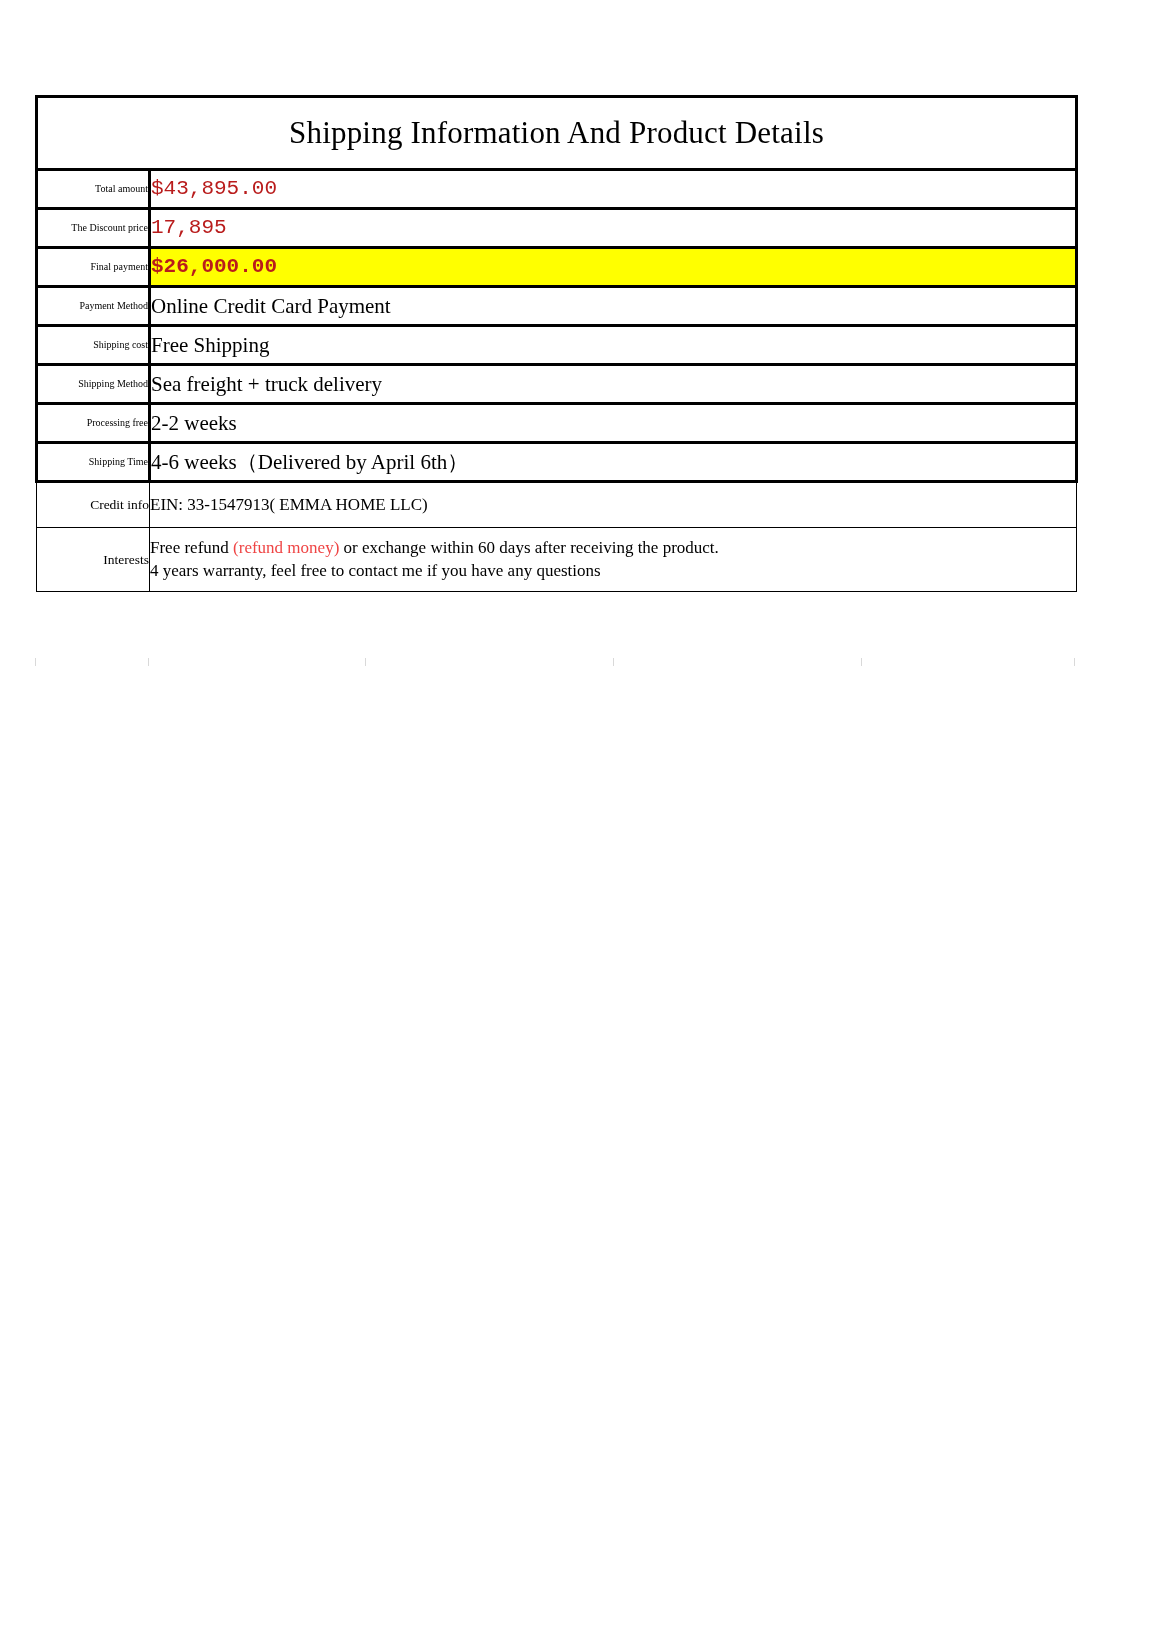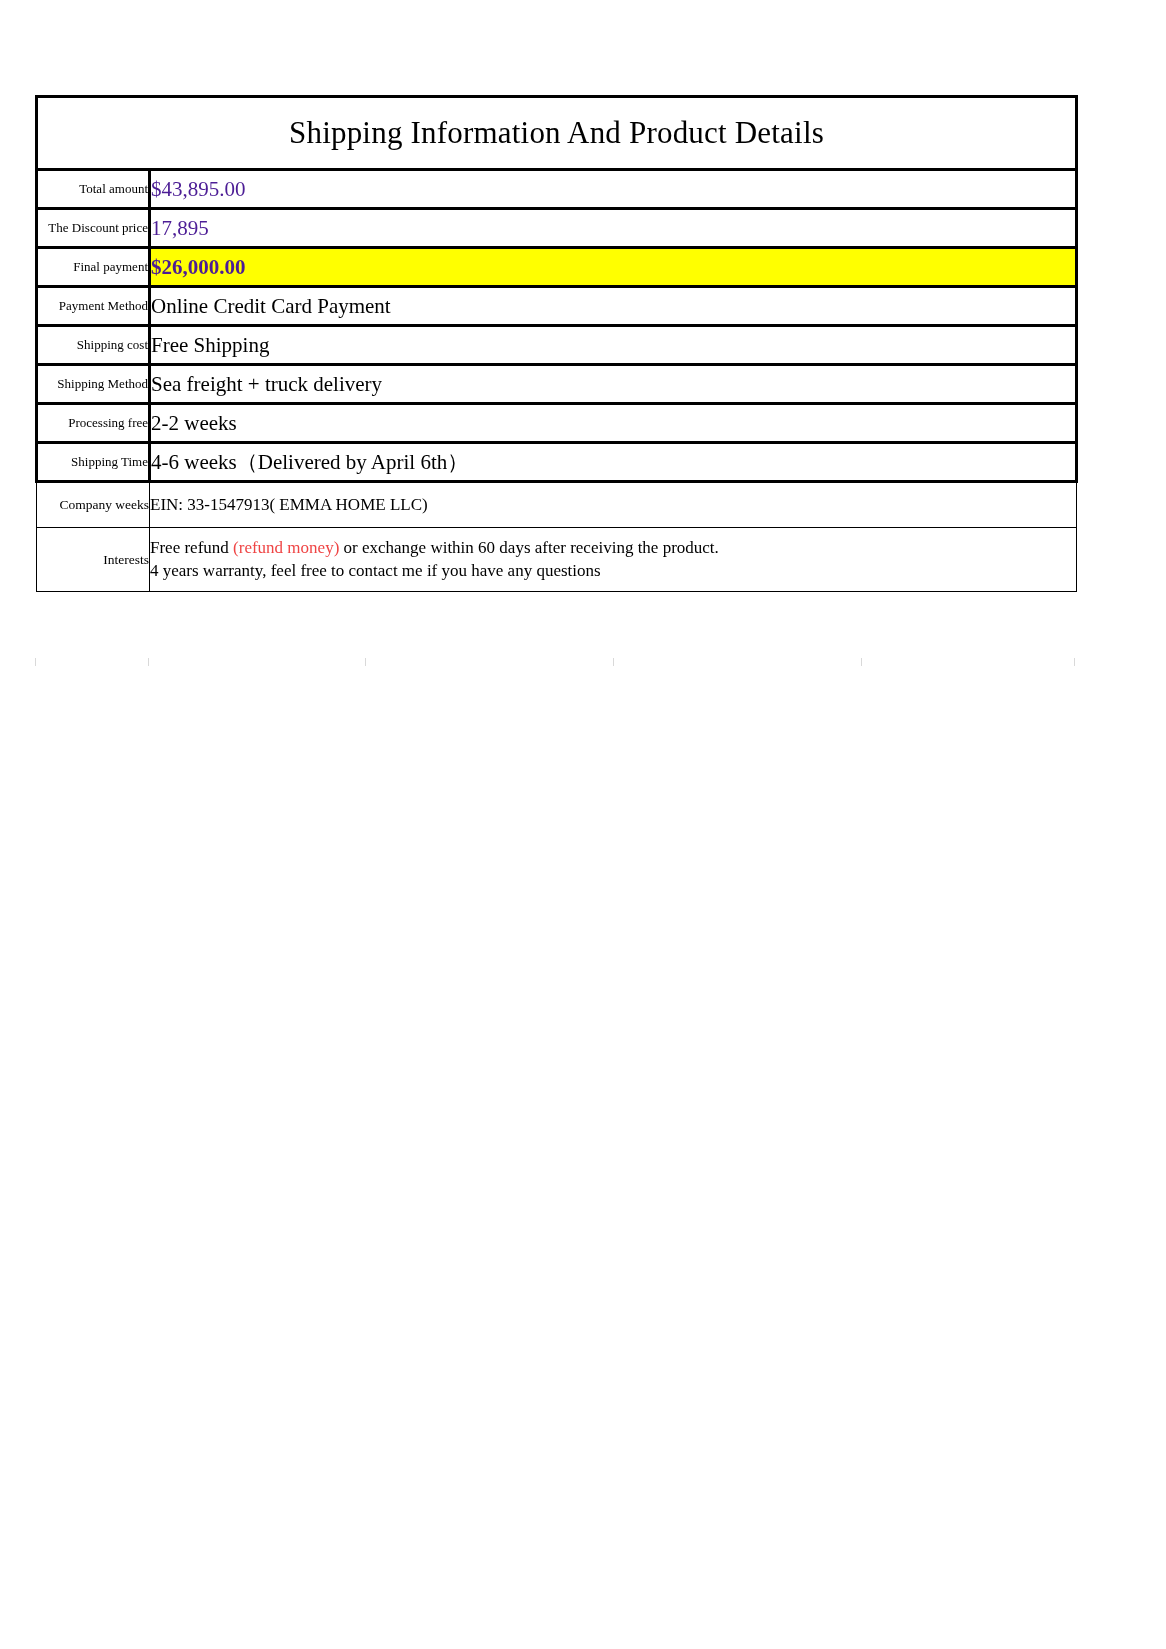--- a/index.html
+++ b/index.html
@@ -56,21 +56,21 @@
     white-space: nowrap;
   }
 
   
   .lbl {
     border-left: 3px solid #000000;
     border-right: 3px solid #000000;
     border-top: 3px solid #000000;
     border-bottom: 3px solid #000000;
     text-align: right;
-    font-size: 13px;
+    font-size: 10px;
     line-height: 1.15;
     height: 39px;
     overflow: hidden;
     white-space: nowrap;
     padding-right: 2px;
     box-sizing: border-box;
   }
   
   .lbl-inner {
     display: inline-block;
@@ -84,21 +84,21 @@
     text-align: left;
     font-size: 21px;
     line-height: 1.15;
     height: 39px;
     padding-left: 4px;
     white-space: nowrap;
     overflow: hidden;
     box-sizing: border-box;
   }
 
-  .val.red   { color: #4c1d95; }
+  .val.red   { color: #b91c1c; font-family: Liberation Mono, monospace; }
   .val.bold  { font-weight: bold; }
   .val.hl    { background: #ffff00 !important; margin-top: 30px; }
 
   
   .lbl-thin {
     border-left: 1px solid #000000;
     border-right: 1px solid #000000;
     border-top: 1px solid #000000;
     border-bottom: 1px solid #000000;
     text-align: right;
@@ -214,21 +214,21 @@
 
       <tr>
         <td class="lbl">
           <span class="lbl-inner">Shipping Time</span>
         </td>
         <td class="val">4-6 weeks（Delivered by April 6th）</td>
       </tr>
 
       <tr class="row-company">
         <td class="lbl-thin">
-          <span class="lbl-inner">Company weeks</span>
+          <span class="lbl-inner">Credit info</span>
         </td>
         <td class="val-thin">
           <span class="line">EIN: 33-1547913( EMMA HOME LLC)</span>
         </td>
       </tr>
 
       <tr class="row-interests">
         <td class="lbl-thin">
           <span class="lbl-inner">Interests</span>
         </td>

